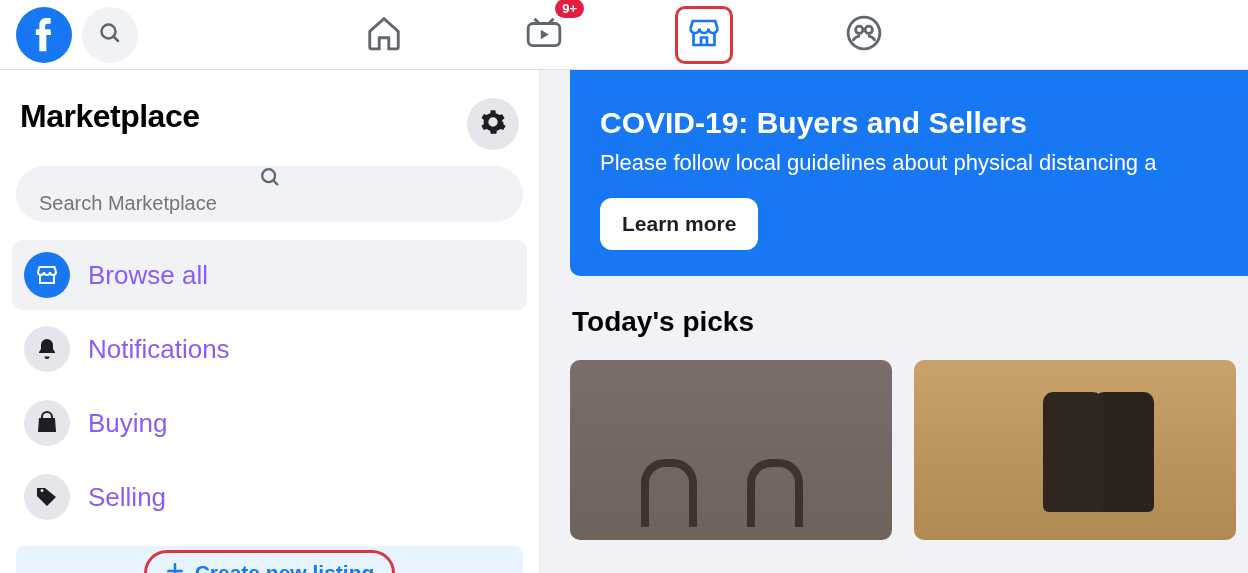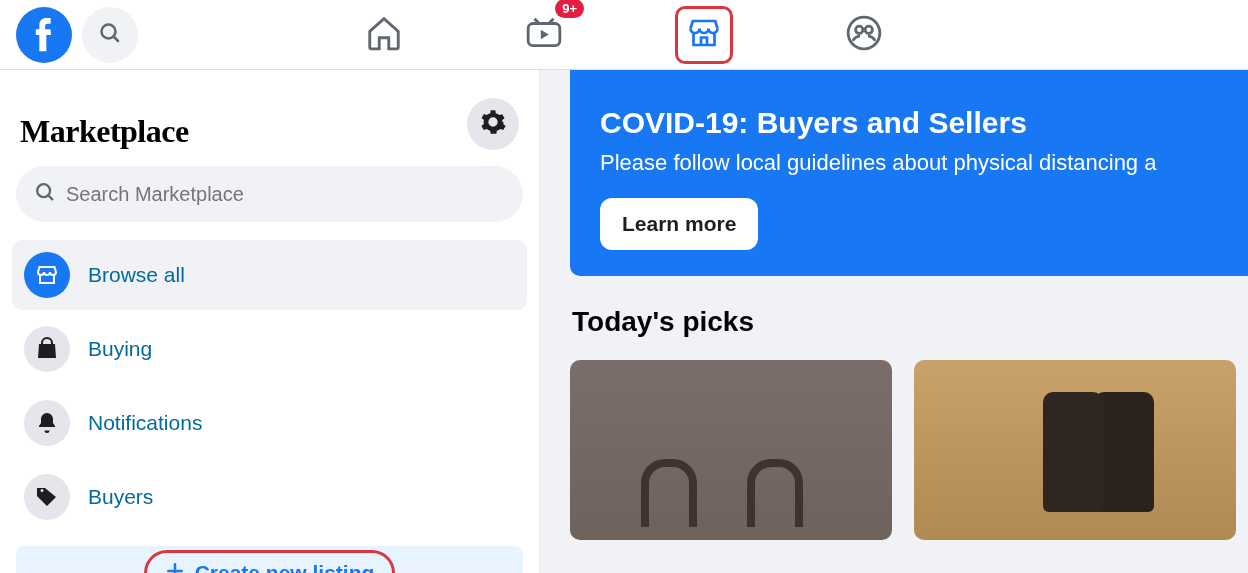--- a/index.html
+++ b/index.html
@@ -13,32 +13,32 @@
     .top-tabs { position:absolute; left:0; right:0; top:0; bottom:0; display: flex; align-items: center; justify-content: center; gap: 100px; pointer-events:none; }
     .top-tab { width: 60px; height: 60px; display: flex; align-items: center; justify-content: center; position: relative; pointer-events:auto; }
     .top-tab.active { }
     .active-underline { position:absolute; left:50%; transform:translateX(-50%); top:68px; width: 162px; height: 3px; background: #1877f2; }
     .badge { position: absolute; top: -6px; right: -10px; background: #e41e3f; color: #fff; font-size: 13px; font-weight: 700; padding: 2px 7px; border-radius: 12px; }
     .red-ring { border: 3px solid #d9363e; border-radius: 10px; padding: 6px 8px; }
 
     
     .layout { display: flex; height: calc(573px - 70px); }
     .sidebar { width: 540px; padding: 14px 12px 0 12px; border-right: 1px solid #e4e6eb; background:#fff; box-shadow: 1px 0 3px rgba(0,0,0,.03);}
-    .sb-header { display: flex; align-items: flex-end; justify-content: space-between; padding: 14px 8px 16px 8px; font-family: Liberation Serif, serif; }
+    .sb-header { display: flex; align-items: flex-start; justify-content: space-between; padding: 14px 8px 16px 8px; }
     .sb-title { font-size: 32px; font-weight: 800; letter-spacing: -0.5px; }
     .gear-circle { width: 52px; height: 52px; border-radius: 26px; background: #e4e6eb; display: flex; align-items: center; justify-content: center; }
-    .sb-search { background: #f0f2f5; border-radius: 40px; height: 56px; display: flex; align-items: center; padding: 0 18px; margin: 0 4px 18px 4px; }
+    .sb-search { background: #f0f2f5; border-radius: 40px; height: 56px; display: flex; align-items: center; padding: 0 18px; margin: 0 4px 18px 4px; flex-direction: column; }
     .sb-search input { border: none; outline: none; background: transparent; font-size: 20px; color: #606770; width: 100%; margin-left: 10px; }
 
     .sb-item { display: flex; align-items: center; gap: 18px; padding: 12px 12px; border-radius: 10px; margin: 4px 0; }
     .sb-item.selected { background: #f0f2f5; }
     .sb-icon { width: 46px; height: 46px; border-radius: 23px; display: flex; align-items: center; justify-content: center; flex-shrink:0; }
     .sb-icon.blue { background: #1877f2; }
     .sb-icon.grey { background: #e4e6eb; }
-    .sb-label { font-size: 21px; color: #0369a1; }
+    .sb-label { font-size: 26px; color: #8b5cf6; }
 
     .create-btn { margin: 14px 4px 0 4px; background: #e7f3ff; color: #1877f2; font-weight: 700; font-size: 21px; height: 54px; border-radius: 8px; display: flex; align-items: center; justify-content: center; gap: 10px; }
     .create-ring { border: 3px solid #d9363e; border-radius: 24px; padding: 0 18px; height: 46px; display:flex; align-items:center; gap:10px; }
 
     
     .main { flex: 1; background: #f0f2f5; padding: 0 12px 0 30px; overflow:hidden; }
     .banner { background: #1877f2; color: #fff; border-radius: 0 0 10px 10px; padding: 36px 30px 26px 30px; margin-right:-40px; }
     .banner-title { font-size: 30px; font-weight: 800; margin-bottom: 10px; }
     .banner-text { font-size: 22px; margin-bottom: 22px; white-space: nowrap; }
     .learn-more { background: #fff; color: #1c1e21; font-weight: 700; font-size: 21px; border: none; border-radius: 12px; padding: 14px 22px; }
@@ -149,42 +149,42 @@
             <path d="M3 9a3 3 0 0 0 6 0 3 3 0 0 0 6 0 3 3 0 0 0 6 0"></path>
           <path d="M5 12v8h14v-8"></path>
         </svg>
       </div>
       <span class="sb-label">Browse all</span>
     </div>
 
     <div class="sb-item">
       <div class="sb-icon grey">
         <svg width="24" height="24" viewBox="0 0 24 24" fill="#1c1e21">
-          <path d="M6 7V6a6 6 0 0 1 12 0v1h2l1 14H3L4 7h2zm2 0h8V6a4 4 0 0 0-8 0v1z"></path>
-        </svg>
-      </div>
-      <span class="sb-label">Buying</span>
+          <path d="M12 2a6 6 0 0 0-6 6v4l-2 3v1h16v-1l-2-3V8a6 6 0 0 0-6-6zm0 20a2.5 2.5 0 0 0 2.5-2.5h-5A2.5 2.5 0 0 0 12 22z"></path>
+        </svg>
+      </div>
+      <span class="sb-label">Notifications</span>
     </div>
 
     <div class="sb-item">
       <div class="sb-icon grey">
         <svg width="24" height="24" viewBox="0 0 24 24" fill="#1c1e21">
-          <path d="M12 2a6 6 0 0 0-6 6v4l-2 3v1h16v-1l-2-3V8a6 6 0 0 0-6-6zm0 20a2.5 2.5 0 0 0 2.5-2.5h-5A2.5 2.5 0 0 0 12 22z"></path>
-        </svg>
-      </div>
-      <span class="sb-label">Notifications</span>
+          <path d="M6 7V6a6 6 0 0 1 12 0v1h2l1 14H3L4 7h2zm2 0h8V6a4 4 0 0 0-8 0v1z"></path>
+        </svg>
+      </div>
+      <span class="sb-label">Buying</span>
     </div>
 
     <div class="sb-item">
       <div class="sb-icon grey">
         <svg width="24" height="24" viewBox="0 0 24 24" fill="#1c1e21">
           <path d="M21 12l-9 9-10-10V3h8l11 9zM7 7a1.5 1.5 0 1 0 0-3 1.5 1.5 0 0 0 0 3z"></path>
         </svg>
       </div>
-      <span class="sb-label">Buyers</span>
+      <span class="sb-label">Selling</span>
     </div>
 
     <div class="create-btn">
       <span class="create-ring">
         <span>
           <svg width="20" height="20" viewBox="0 0 24 24" stroke="#1877f2" stroke-width="3" stroke-linecap="round">
             <line x1="12" y1="4" x2="12" y2="20"></line>
               <line x1="4" y1="12" x2="20" y2="12"></line>
           </svg>
         </span>

